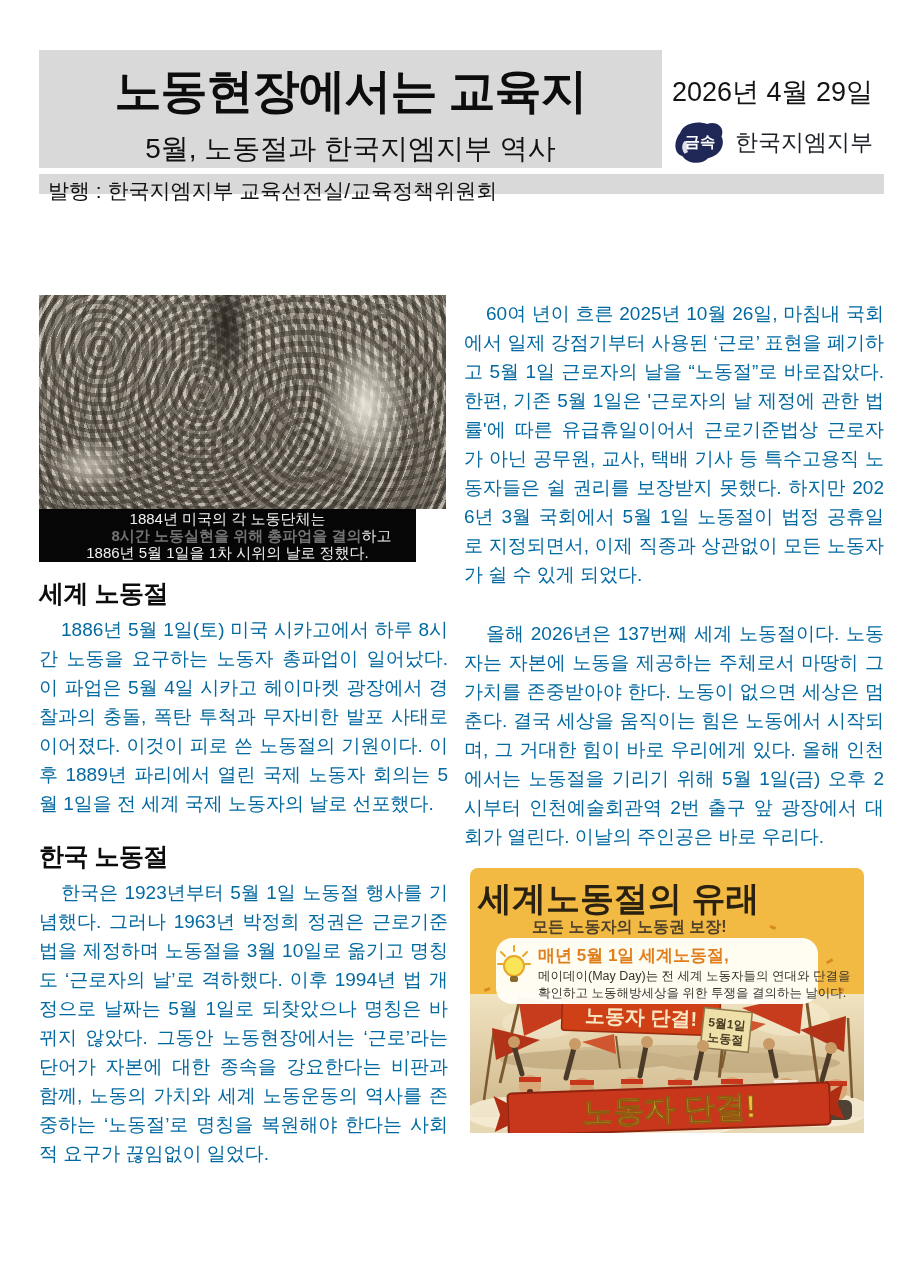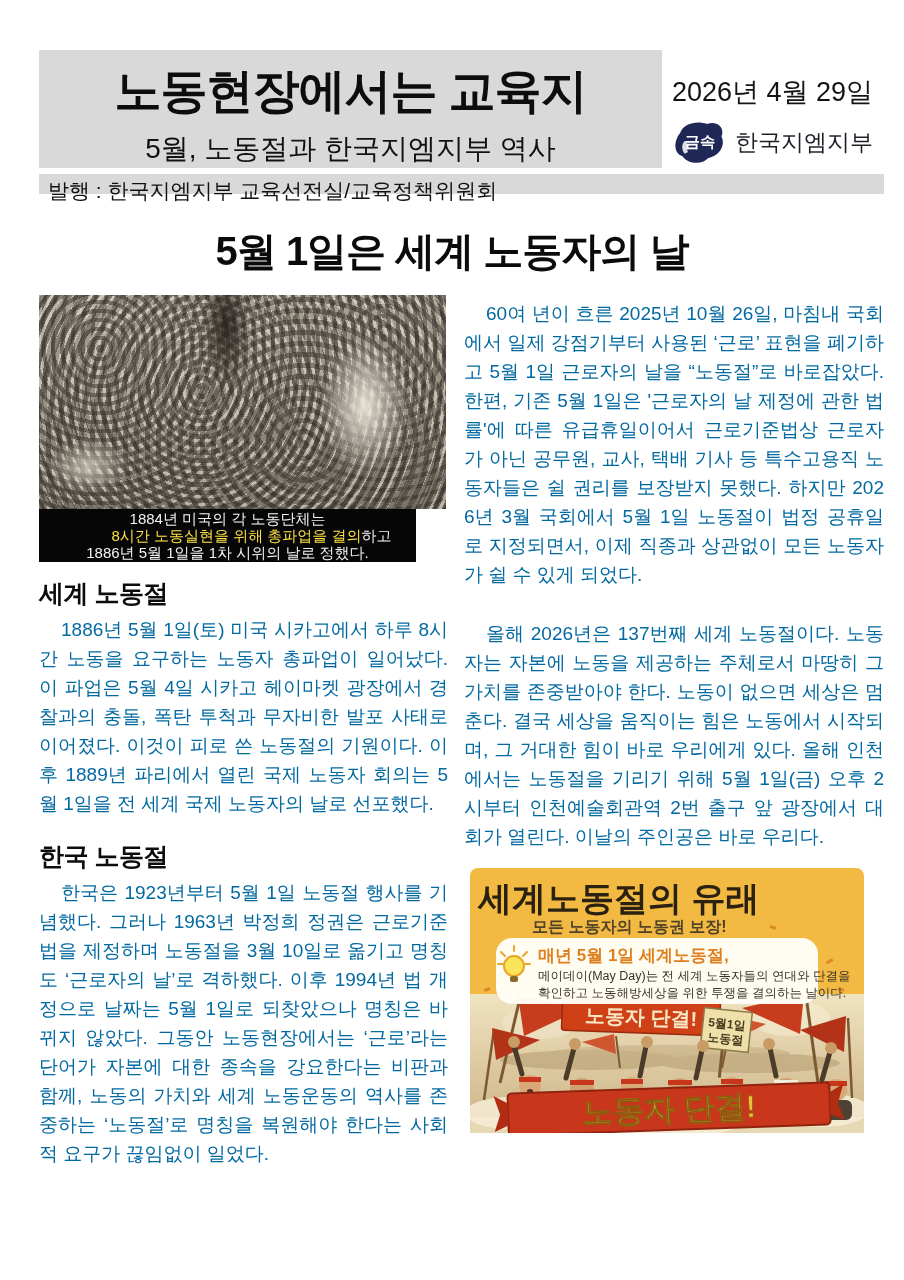--- a/index.html
+++ b/index.html
@@ -53,21 +53,21 @@
       repeating-radial-gradient(circle at 15% 25%, rgba(55,49,42,.5) 0 4px, rgba(0,0,0,0) 4px 9px),
       repeating-radial-gradient(circle at 65% 70%, rgba(48,43,36,.45) 0 5px, rgba(0,0,0,0) 5px 11px),
       repeating-radial-gradient(circle at 40% 45%, rgba(246,242,232,.5) 0 3px, rgba(0,0,0,0) 3px 8px),
       repeating-radial-gradient(circle at 85% 20%, rgba(30,27,22,.4) 0 4px, rgba(0,0,0,0) 4px 10px),
       linear-gradient(180deg,#aaa294,#948c7f 55%,#7e766a);
   }
   figcaption.photo-caption{
     background:#060606;color:#f2f2f2;text-align:center;
     font-size:15px;line-height:17px;padding:1px 4px;height:51px;box-sizing:content-box;
   }
-  .photo-caption b{font-weight:400;color:#fde047;margin-left:48px;}
+  .photo-caption b{font-weight:700;color:#737373;margin-left:48px;}
   h2.section-heading{
     font-size:25px;font-weight:800;color:#0c0c0c;margin:15px 0 5px 0;letter-spacing:-0.5px;
   }
   h2.section-heading.second{margin-top:22px;}
   .col-right p.first{margin-top:6px;}
   .col-right p.second{margin-top:30px;}
   
   .poster{margin:17px 0 0 6px;width:394px;height:265px;}
   .poster svg{display:block;}
   svg text{font-family:"Liberation Sans",sans-serif;}
@@ -90,21 +90,20 @@
           <path d="M14,38 C10,33 11,27 14,24 L18,28 C16,31 16,34 18,36 Z" fill="#ffffff" opacity="0.85"></path>
           <text x="31" y="31" text-anchor="middle" font-size="17" font-weight="900" fill="#ffffff">금속</text>
         </svg>
         <span class="org-name">한국지엠지부</span>
       </div>
     </div>
   </header>
 
   <div class="publisher-bar">발행 : 한국지엠지부 교육선전실/교육정책위원회</div>
 
-  <h1 class="headline">5월 1일은 세계 노동자의 날</h1>
 
   <div class="columns">
 
     <div class="col-left">
       <figure class="photo">
         <div class="photo-img"></div>
         <figcaption class="photo-caption">
           <div>1884년 미국의 각 노동단체는</div>
           <div><b>8시간 노동실현을 위해 총파업을 결의</b><span>하고</span></div>
           <div>1886년 5월 1일을 1차 시위의 날로 정했다.</div>

